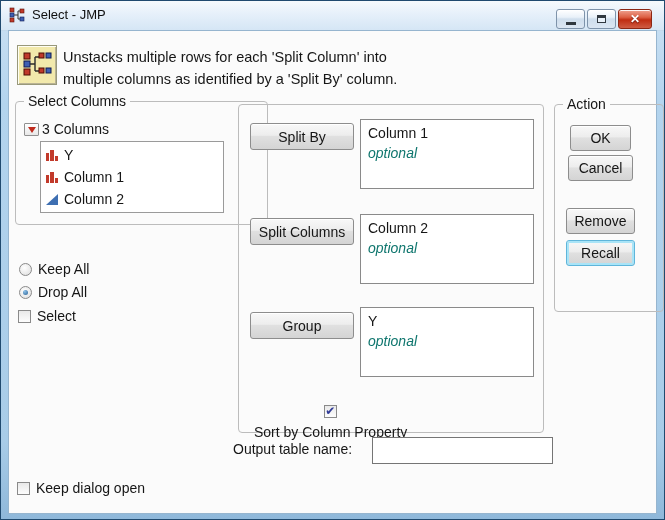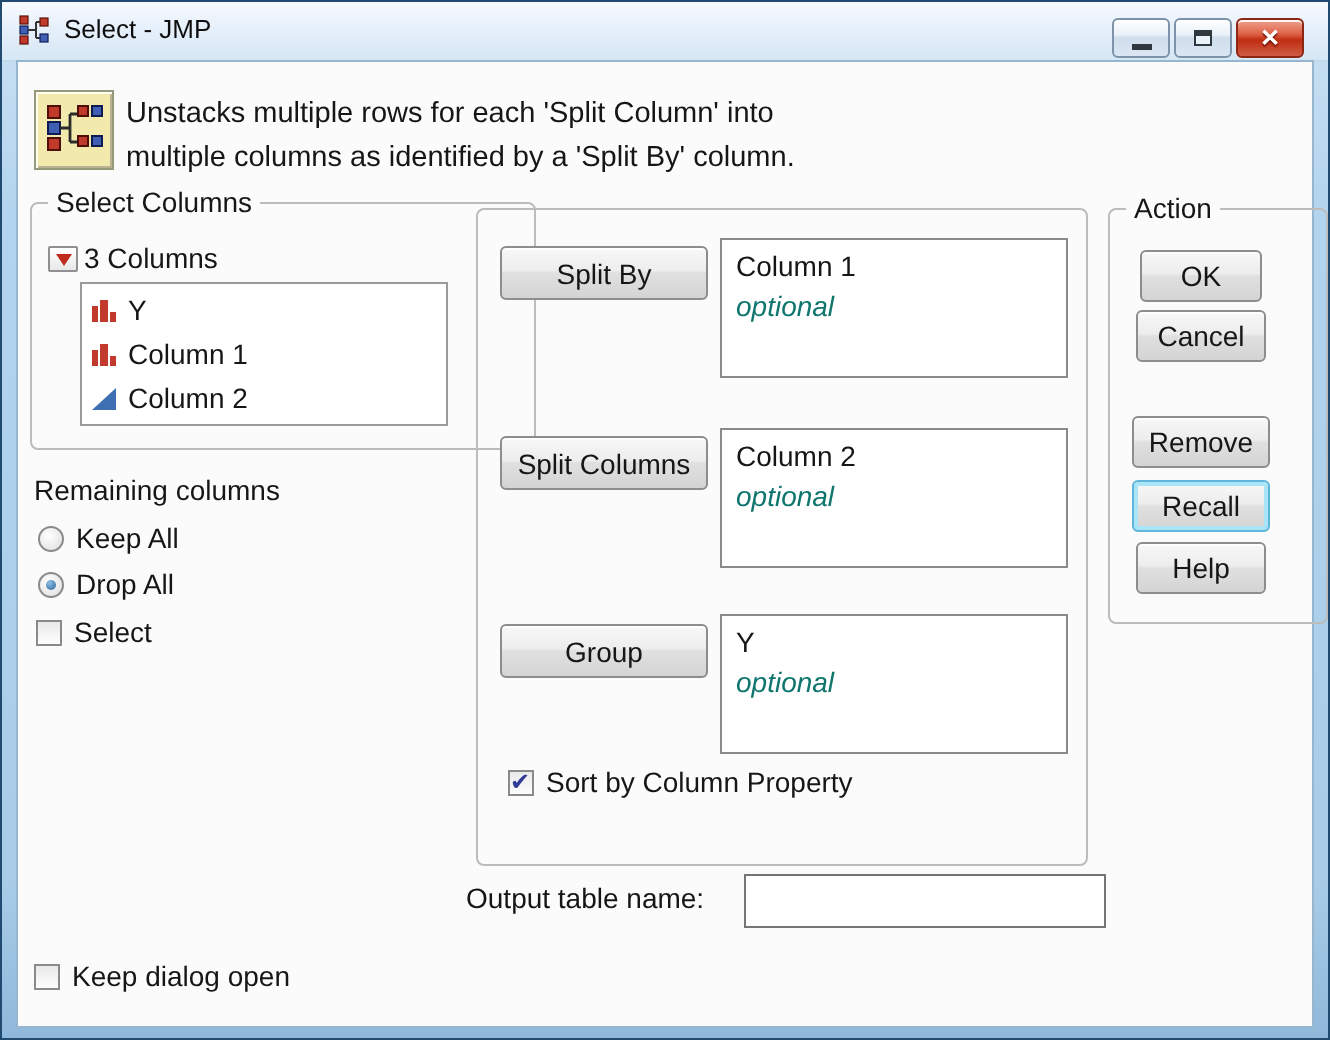--- a/index.html
+++ b/index.html
@@ -166,23 +166,20 @@
         </div>
         <div class="col-item">
           <svg width="14" height="14" viewBox="0 0 14 14">
             <path d="M1 13 L13 13 L13 2 Z" fill="#3e6fb2"></path>
           </svg>
           <span>Column 2</span>
         </div>
       </div>
     </div>
 
-    <div class="opt-row" style="left:8px;top:206px;">
-      <span>Remaining columns</span>
-    </div>
     <div class="opt-row" style="left:10px;top:230px;">
       <span class="radio"></span>
       <span>Keep All</span>
     </div>
     <div class="opt-row" style="left:10px;top:253px;">
       <span class="radio selected"></span>
       <span>Drop All</span>
     </div>
     <div class="opt-row" style="left:9px;top:277px;">
       <span class="checkbox"></span>
@@ -207,43 +204,40 @@
       </div>
 
       <div class="jmp-btn" style="left:11px;top:207px;width:104px;height:27px;">
         <span>Group</span>
       </div>
       <div class="pick-list" style="left:121px;top:202px;width:174px;height:70px;">
         <div class="pick-value">Y</div>
         <div class="pick-placeholder">optional</div>
       </div>
 
-      <div class="opt-row" style="left:15px;top:278px;">
+      <div class="opt-row" style="left:15px;top:300px;flex-direction:column;">
         <span class="checkbox checked"></span>
         <span>Sort by Column Property</span>
       </div>
     </div>
 
     <div class="groupbox" style="left:545px;top:73px;width:110px;height:208px;">
       <span class="legend">Action</span>
       <div class="jmp-btn action-btn" style="left:15px;top:20px;width:61px;">
         <span>OK</span>
       </div>
       <div class="jmp-btn action-btn" style="left:13px;top:50px;width:65px;">
         <span>Cancel</span>
       </div>
       <div class="jmp-btn action-btn" style="left:11px;top:103px;width:69px;">
         <span>Remove</span>
       </div>
       <div class="jmp-btn action-btn focused" style="left:11px;top:135px;width:69px;">
         <span>Recall</span>
       </div>
-      <div class="jmp-btn action-btn" style="left:13px;top:166px;width:65px;">
-        <span>Help</span>
-      </div>
     </div>
 
     <span class="output-label" style="left:224px;top:410px;width:136px;">Output table name:</span>
     <input class="output-input" style="left: 363px; top: 406px; width: 181px; height: 27px;" type="text" value="">
 
     <div class="opt-row" style="left:8px;top:449px;">
       <span class="checkbox"></span>
       <span>Keep dialog open</span>
     </div>
 

